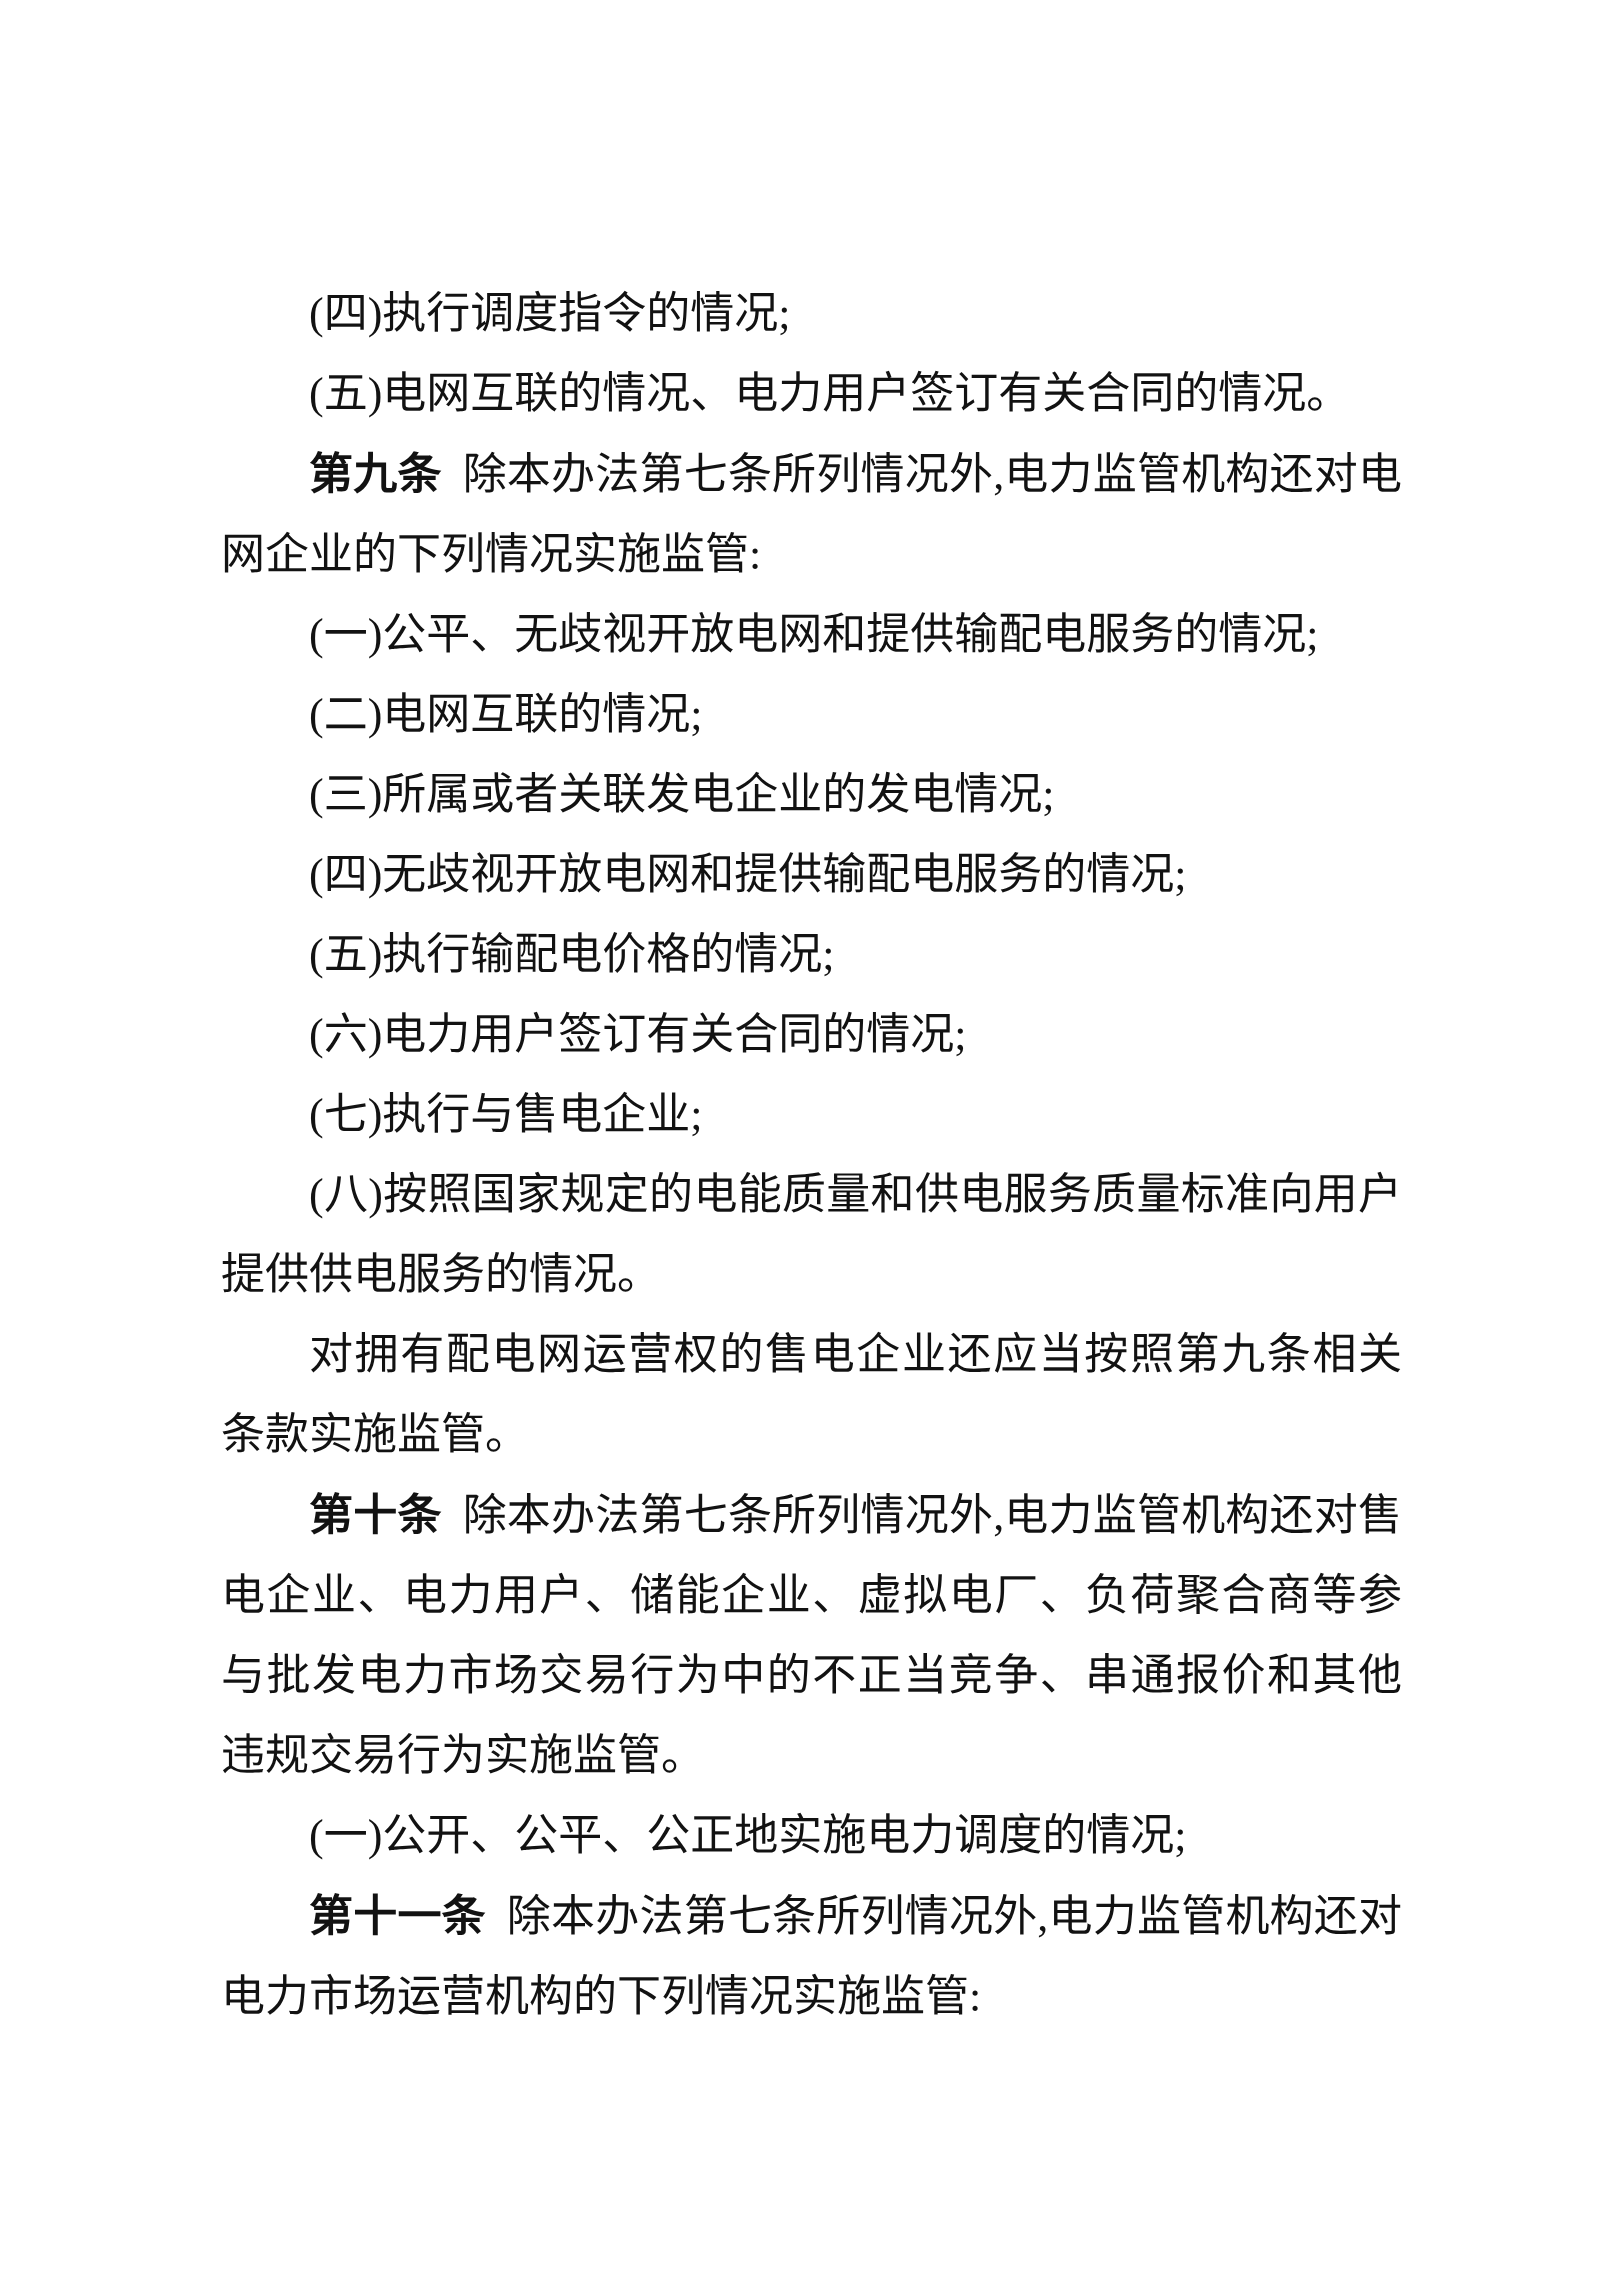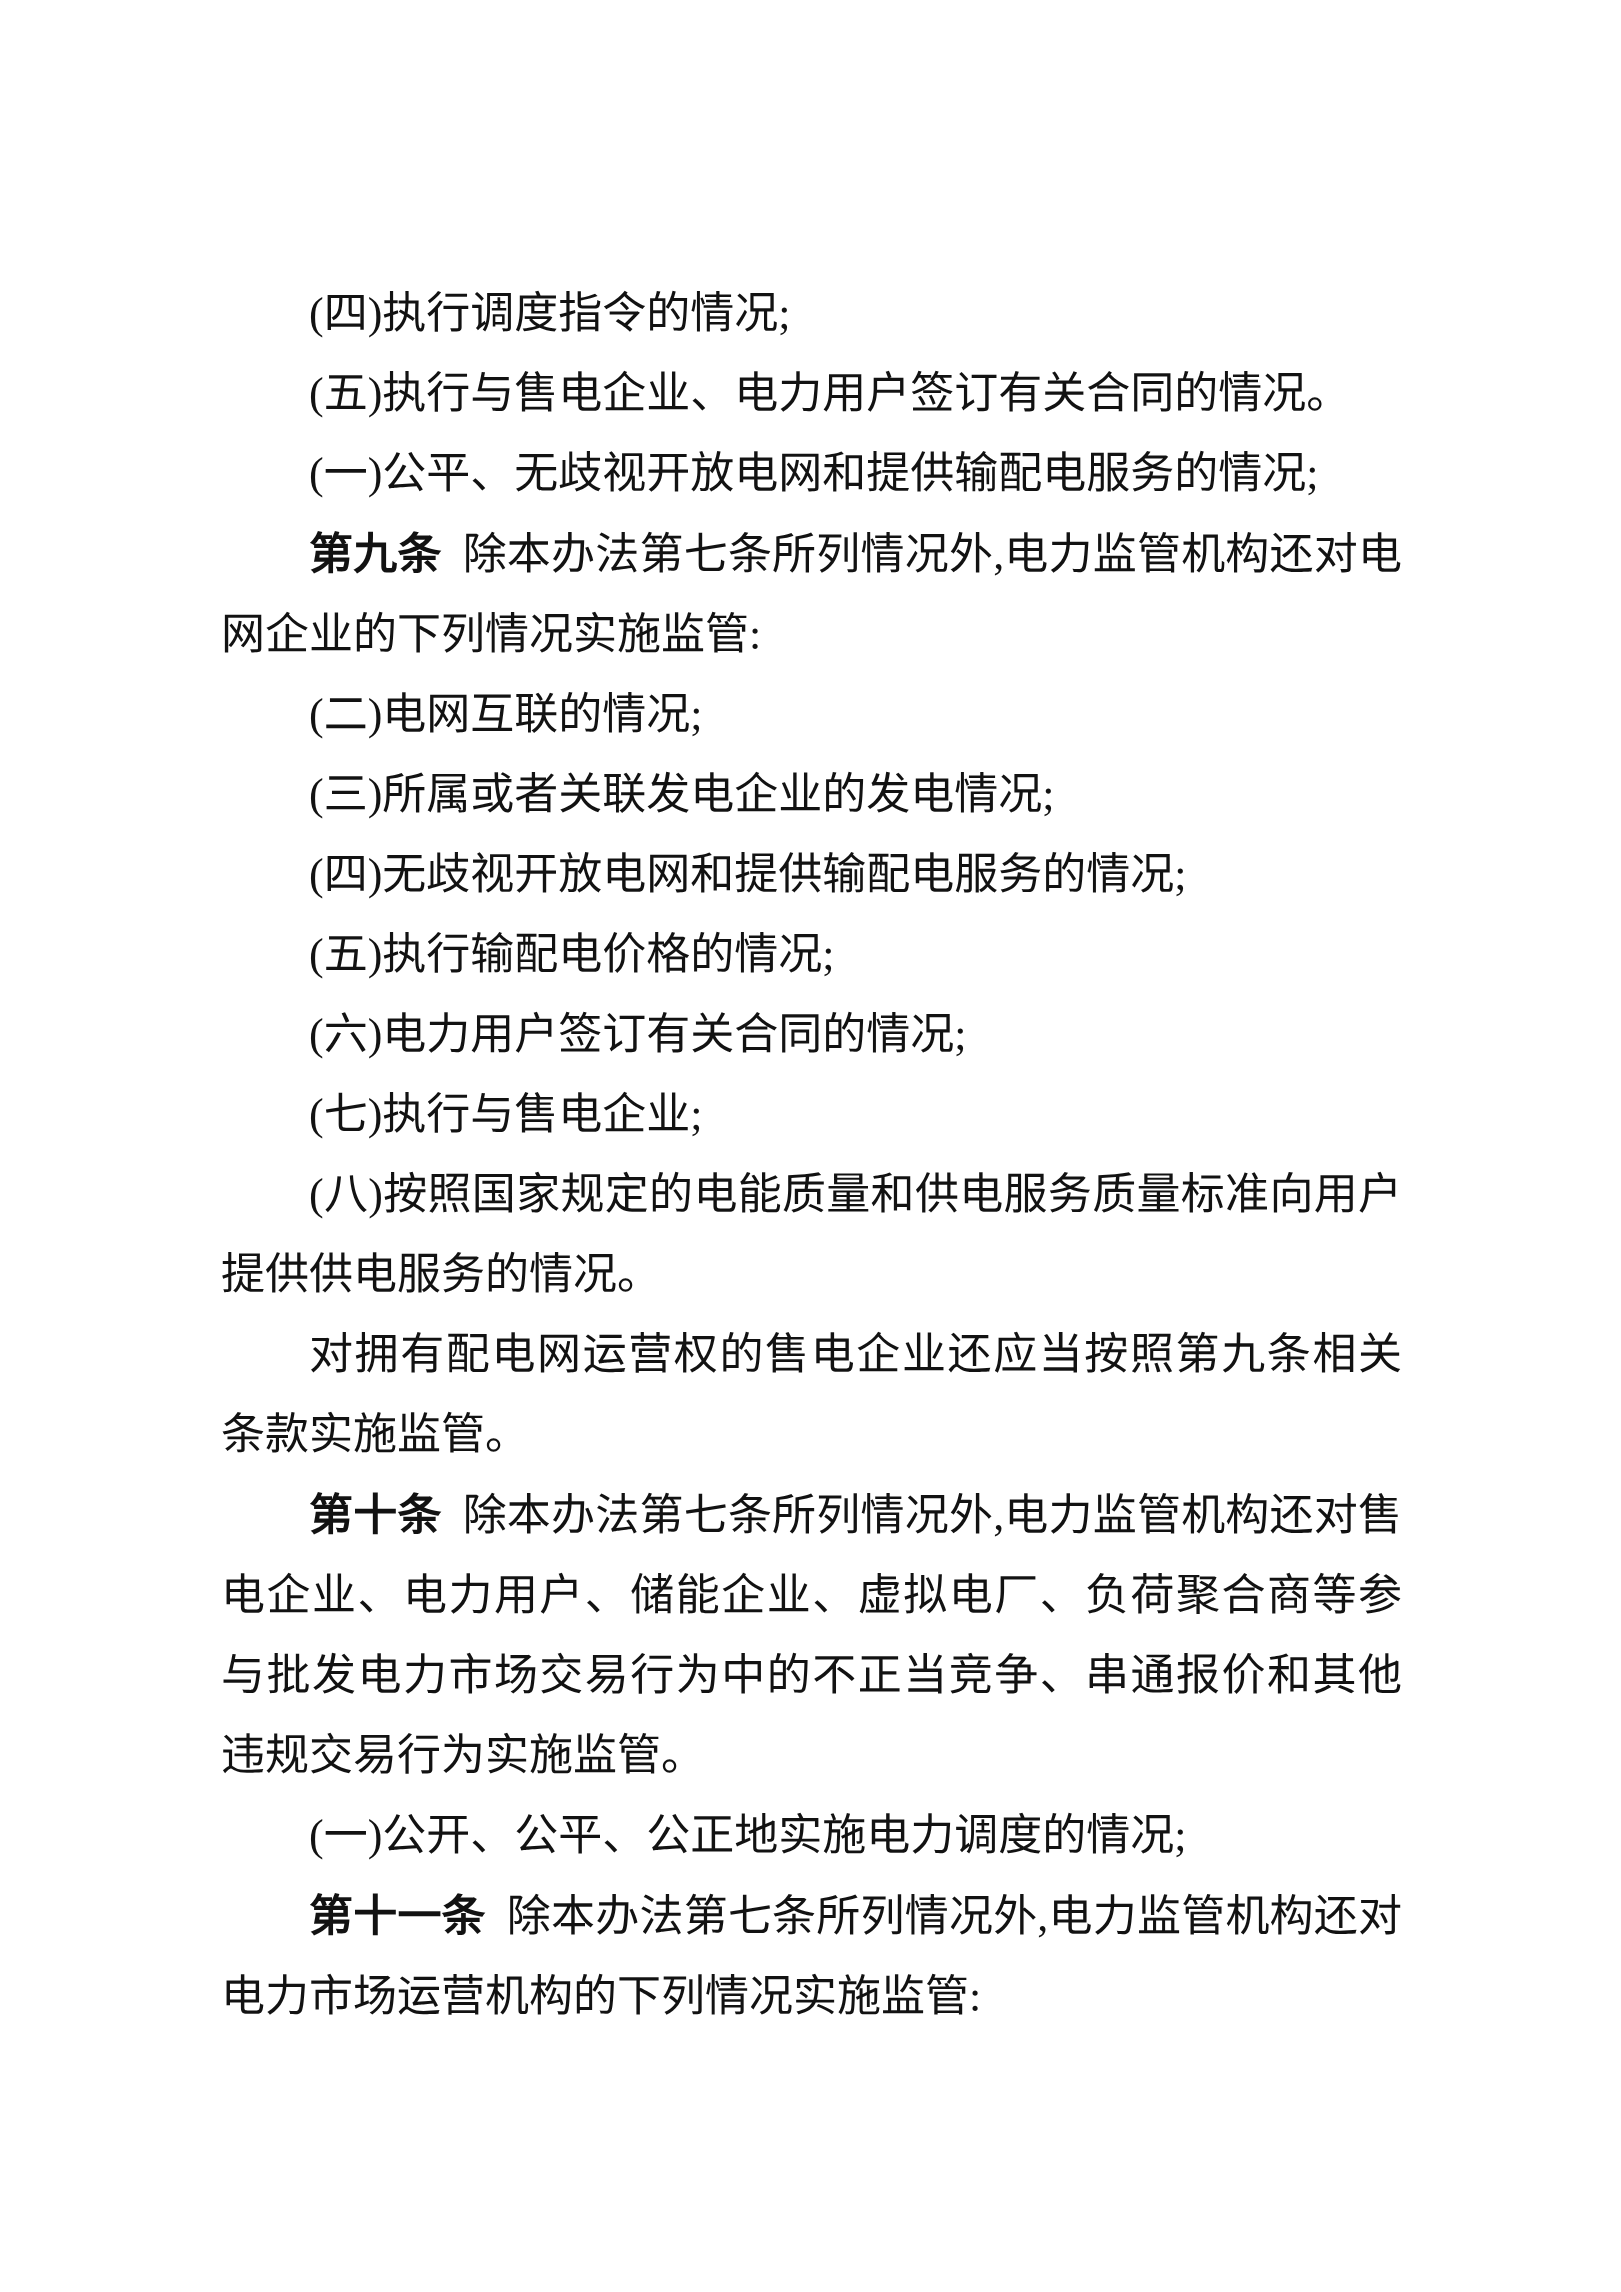--- a/index.html
+++ b/index.html
@@ -35,25 +35,25 @@
   }
 </style>
 </head>
 <body>
 
 <div class="page">
   <div class="text-block">
 
     <p class="para"><span>(四)执行调度指令的情况;</span></p>
 
-    <p class="para"><span>(五)执行与售电企业、电力用户签订有关合同的情况。</span></p>
+    <p class="para"><span>(五)电网互联的情况、电力用户签订有关合同的情况。</span></p>
+
+    <p class="para"><span class="lead">第九条</span><span> 除本办法第七条所列情况外,电力监管机构还对电网企业的下列情况实施监管:</span></p>
 
     <p class="para"><span>(一)公平、无歧视开放电网和提供输配电服务的情况;</span></p>
-
-    <p class="para"><span class="lead">第九条</span><span> 除本办法第七条所列情况外,电力监管机构还对电网企业的下列情况实施监管:</span></p>
 
     <p class="para"><span>(二)电网互联的情况;</span></p>
 
     <p class="para"><span>(三)所属或者关联发电企业的发电情况;</span></p>
 
     <p class="para"><span>(四)无歧视开放电网和提供输配电服务的情况;</span></p>
 
     <p class="para"><span>(五)执行输配电价格的情况;</span></p>
 
     <p class="para"><span>(六)电力用户签订有关合同的情况;</span></p>

